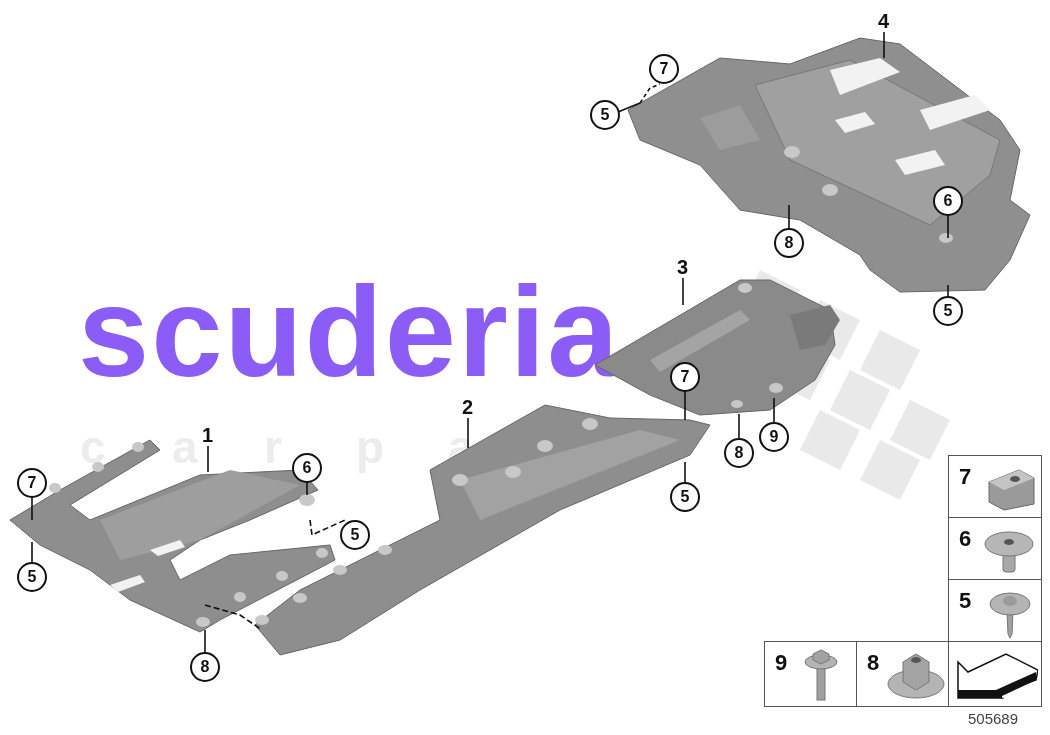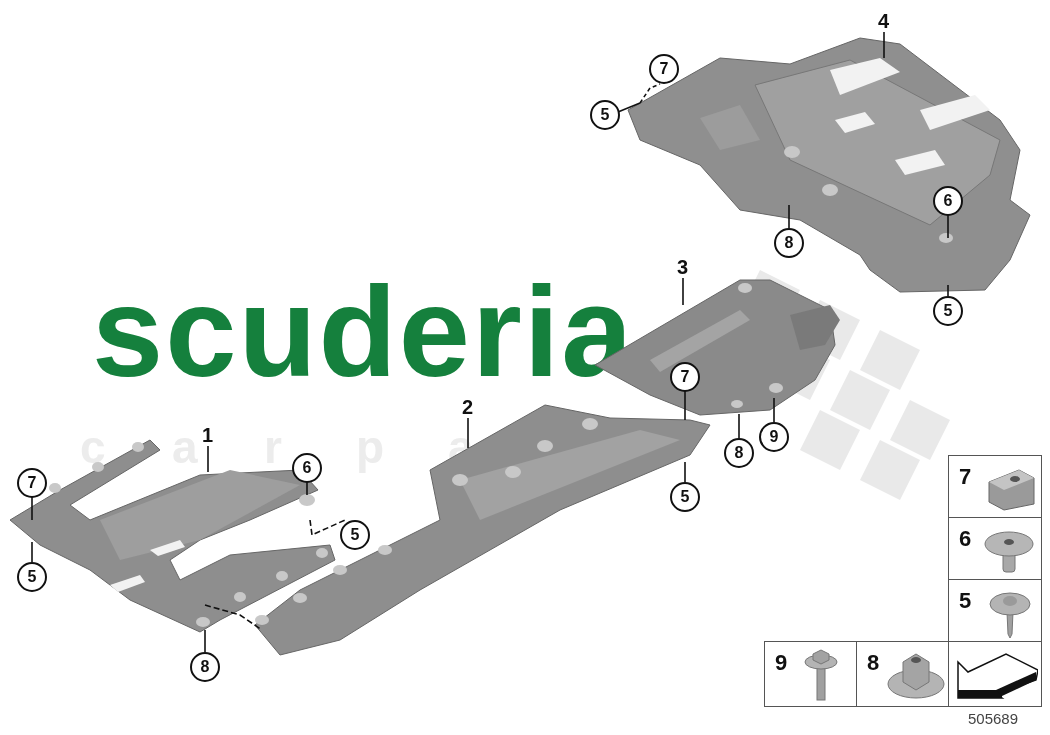--- a/index.html
+++ b/index.html
@@ -1,17 +1,17 @@
 <!DOCTYPE html>
 <html><head>
 <meta charset="utf-8">
 <style>
   html,body{margin:0;padding:0;background:#fff;}
   body{width:1050px;height:735px;position:relative;overflow:hidden;font-family:"Liberation Sans",sans-serif;}
-  .wm-main{position:absolute;left:92px;top:268px;font-size:128px;font-weight:bold;color:#15803d;letter-spacing:2px;line-height:1;}
+  .wm-main{position:absolute;left:78px;top:268px;font-size:128px;font-weight:bold;color:#8b5cf6;letter-spacing:2px;line-height:1;}
   .wm-sub{position:absolute;left:80px;top:420px;font-size:46px;font-weight:bold;color:#ececec;letter-spacing:2px;}
   .wm-sub span{display:inline-block;width:92px;}
   svg.diagram{position:absolute;left:0;top:0;}
   .callout{position:absolute;width:26px;height:26px;border:2px solid #111;border-radius:50%;background:#fff;
     font-weight:bold;font-size:16px;text-align:center;line-height:26px;color:#111;box-sizing:content-box;transform:translate(-15px,-15px);}
   .partno{position:absolute;font-weight:bold;font-size:20px;color:#111;transform:translate(-6px,-12px);}
   .legend-cell{position:absolute;border:1px solid #555;background:#fff;box-sizing:border-box;}
   .legend-num{position:absolute;left:10px;top:8px;font-weight:bold;font-size:22px;color:#111;}
   .diag-id{position:absolute;left:968px;top:710px;font-size:15px;color:#444;}
 </style>

